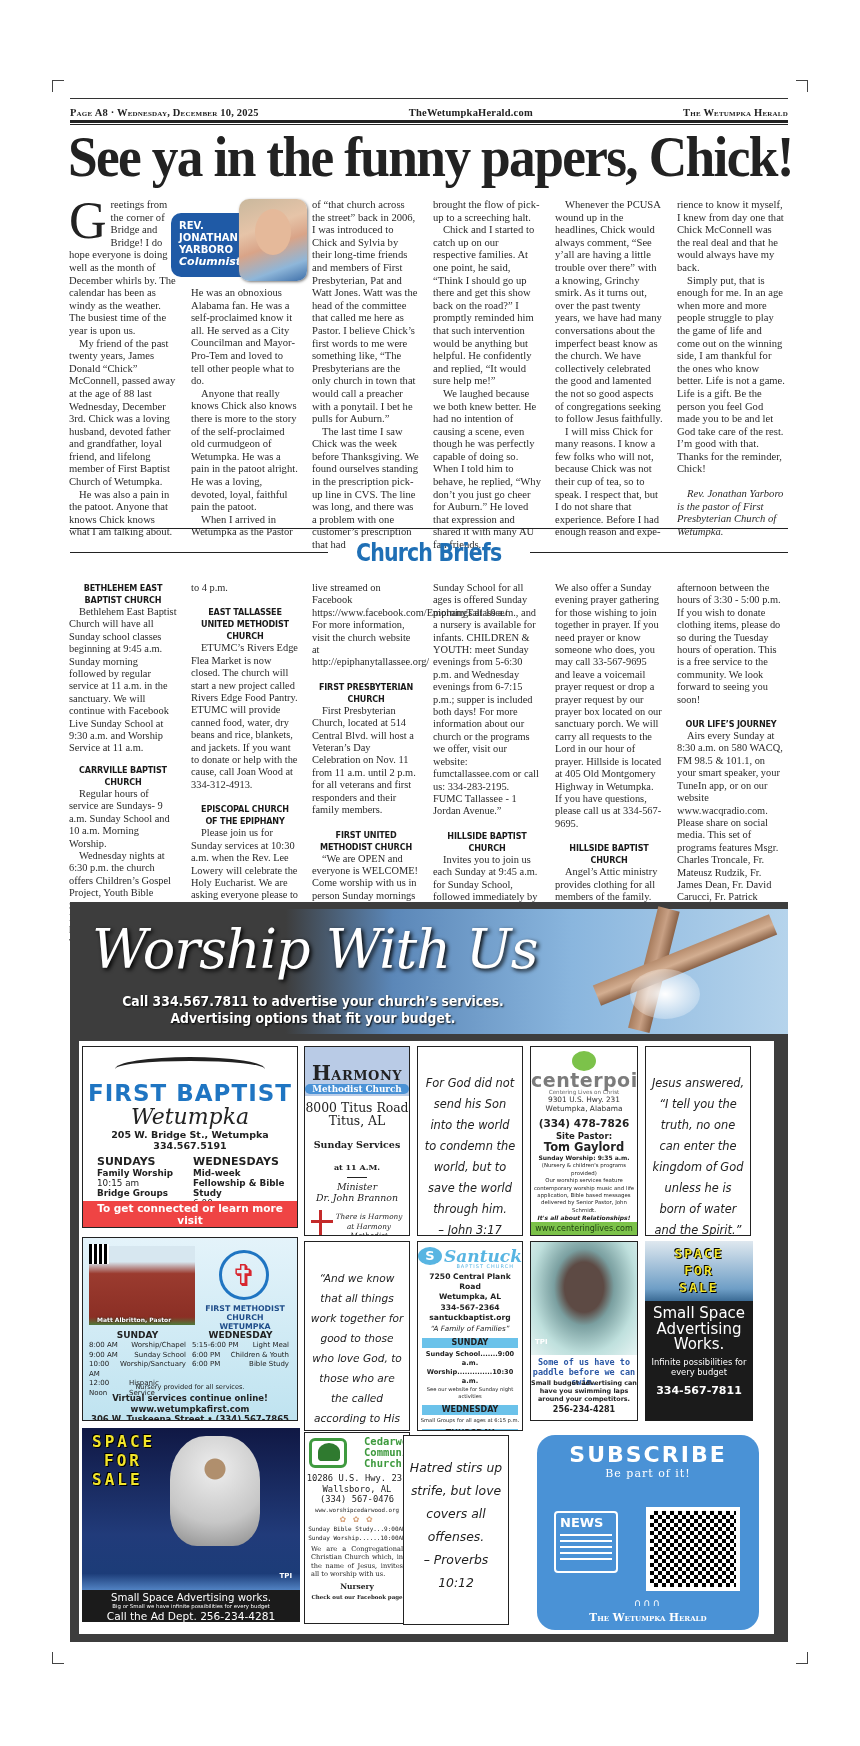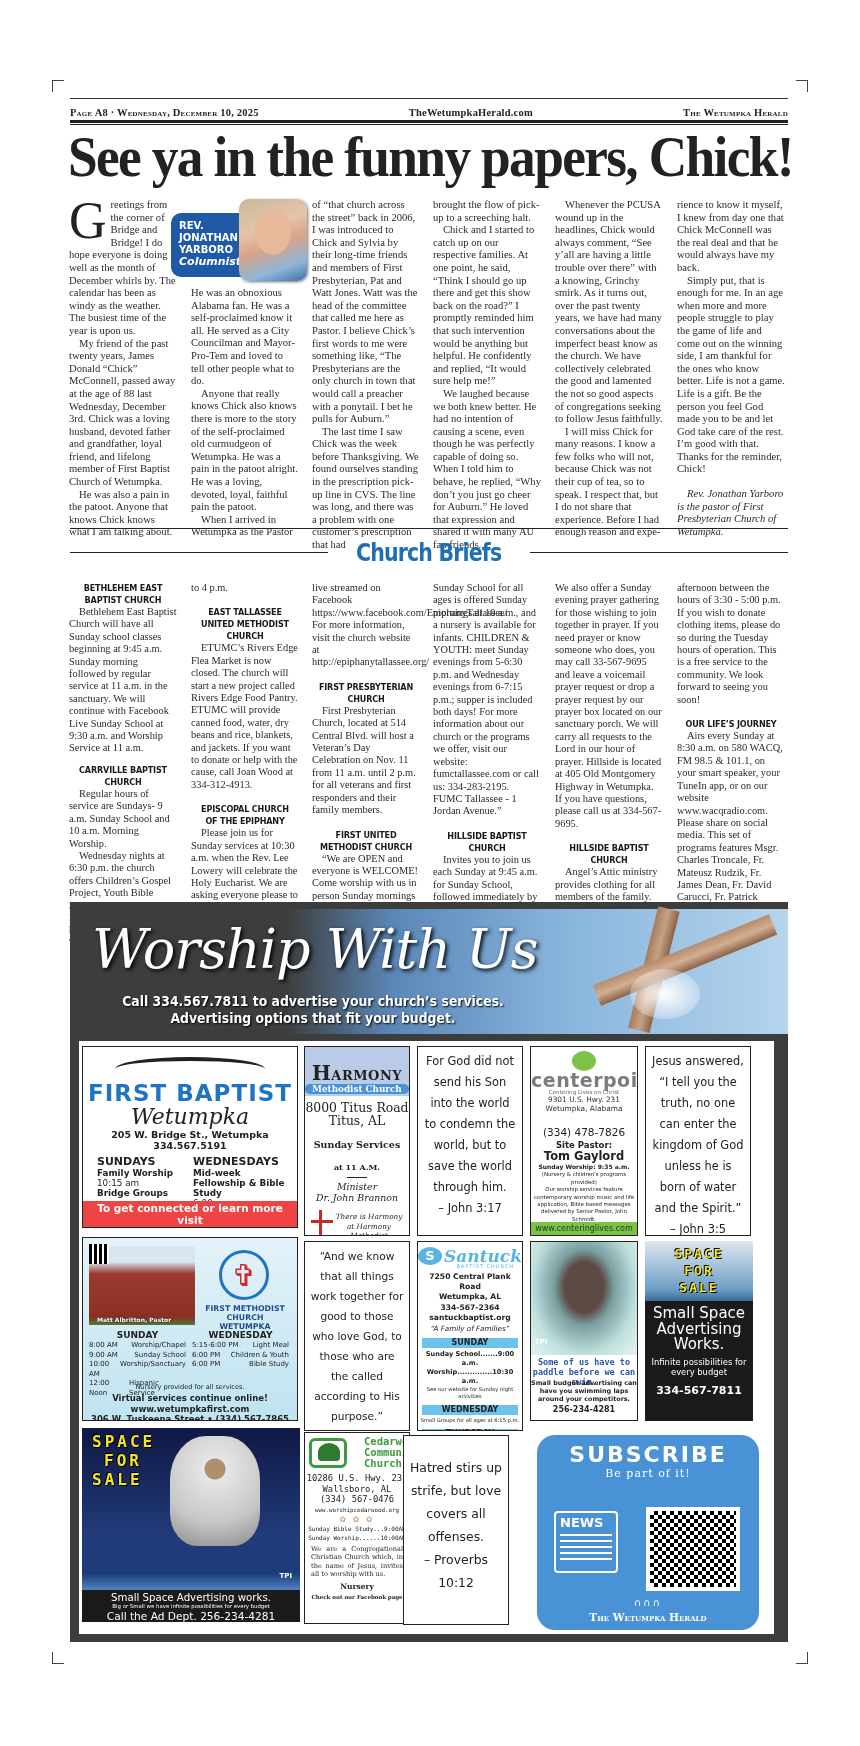--- a/index.html
+++ b/index.html
@@ -59,26 +59,26 @@
 .harm .addr{font-family:"DejaVu Serif",serif;font-size:12.4px;line-height:13px;margin-top:5px}
 .harm .svc{font-family:"DejaVu Serif",serif;font-weight:bold;font-size:9.5px;line-height:11px;margin-top:12px}
 .harm .hr{width:20px;height:1px;background:#222;margin:4px auto}
 .harm .min{font-family:"DejaVu Serif",serif;font-style:italic;font-size:9.4px;line-height:10.5px}
 .harm .crossrow{display:flex;align-items:center;margin-top:7px;padding:0 6px}
 .harm .rcross{position:relative;width:20px;height:42px;flex:none;margin-right:4px}
 .harm .rcross:before{content:"";position:absolute;left:8px;top:0;width:3px;height:42px;background:#c42a2a}
 .harm .rcross:after{content:"";position:absolute;left:0;top:10px;width:22px;height:3px;background:#c42a2a}
 .harm .slogan{font-family:"DejaVu Serif",serif;font-style:italic;font-size:7.3px;line-height:9.5px;flex:1}
 .harm .join{font-family:"DejaVu Serif",serif;font-weight:bold;font-size:8.4px;margin-top:6px}
-.verse{font-family:"DejaVu Sans",sans-serif;color:#222;font-size:11.4px;line-height:21px;padding:4px 5px}
+.verse{font-family:"DejaVu Sans",sans-serif;font-style:italic;color:#222;font-size:11.4px;line-height:21px;padding:26px 5px}
 .cp .leaf{width:24px;height:20px;margin:4px auto 0;border-radius:50%;background:#7cc24a}
 .cp .nm{font-size:19px;color:#7c7c7c;font-weight:bold;letter-spacing:.5px;line-height:18px}
 .cp .tag{font-size:5.6px;color:#666}
 .cp .addr{font-size:7.4px;line-height:9px;color:#333}
-.cp .ph{font-size:10.5px;font-weight:normal;margin-top:13px}
+.cp .ph{font-size:10.5px;font-weight:bold;margin-top:4px}
 .cp .sp{font-size:8.5px;font-weight:bold;margin-top:2px;line-height:10px}
 .cp .pn{font-size:11.5px;font-weight:bold;line-height:13px}
 .cp .small{font-size:5.4px;line-height:7.4px;color:#222}
 .cp .small b{font-size:6px}
 .cp .rel{font-size:6px;font-weight:bold;font-style:italic}
 .cp .web{position:absolute;left:0;bottom:0;width:100%;height:13px;background:#7cc24a;font-size:8px;color:#1e3d10;line-height:13px}
 .fm{background:linear-gradient(180deg,#e4f3fa,#bfe3f0)}
 .fm .img{position:absolute;left:6px;top:8px;width:106px;height:79px;background:linear-gradient(180deg,#d7e7f0 0%,#d7e7f0 20%,#9b3b2f 35%,#8b2f25 90%,#4e7a3b 100%)}
 .fm .qr{position:absolute;left:6px;top:6px;width:20px;height:20px;background:repeating-linear-gradient(90deg,#000 0 3px,#fff 3px 5px),#000}
 .fm .cap{position:absolute;left:14px;top:78px;font-size:6px;color:#fff;font-weight:bold;text-shadow:0 0 2px #000}

